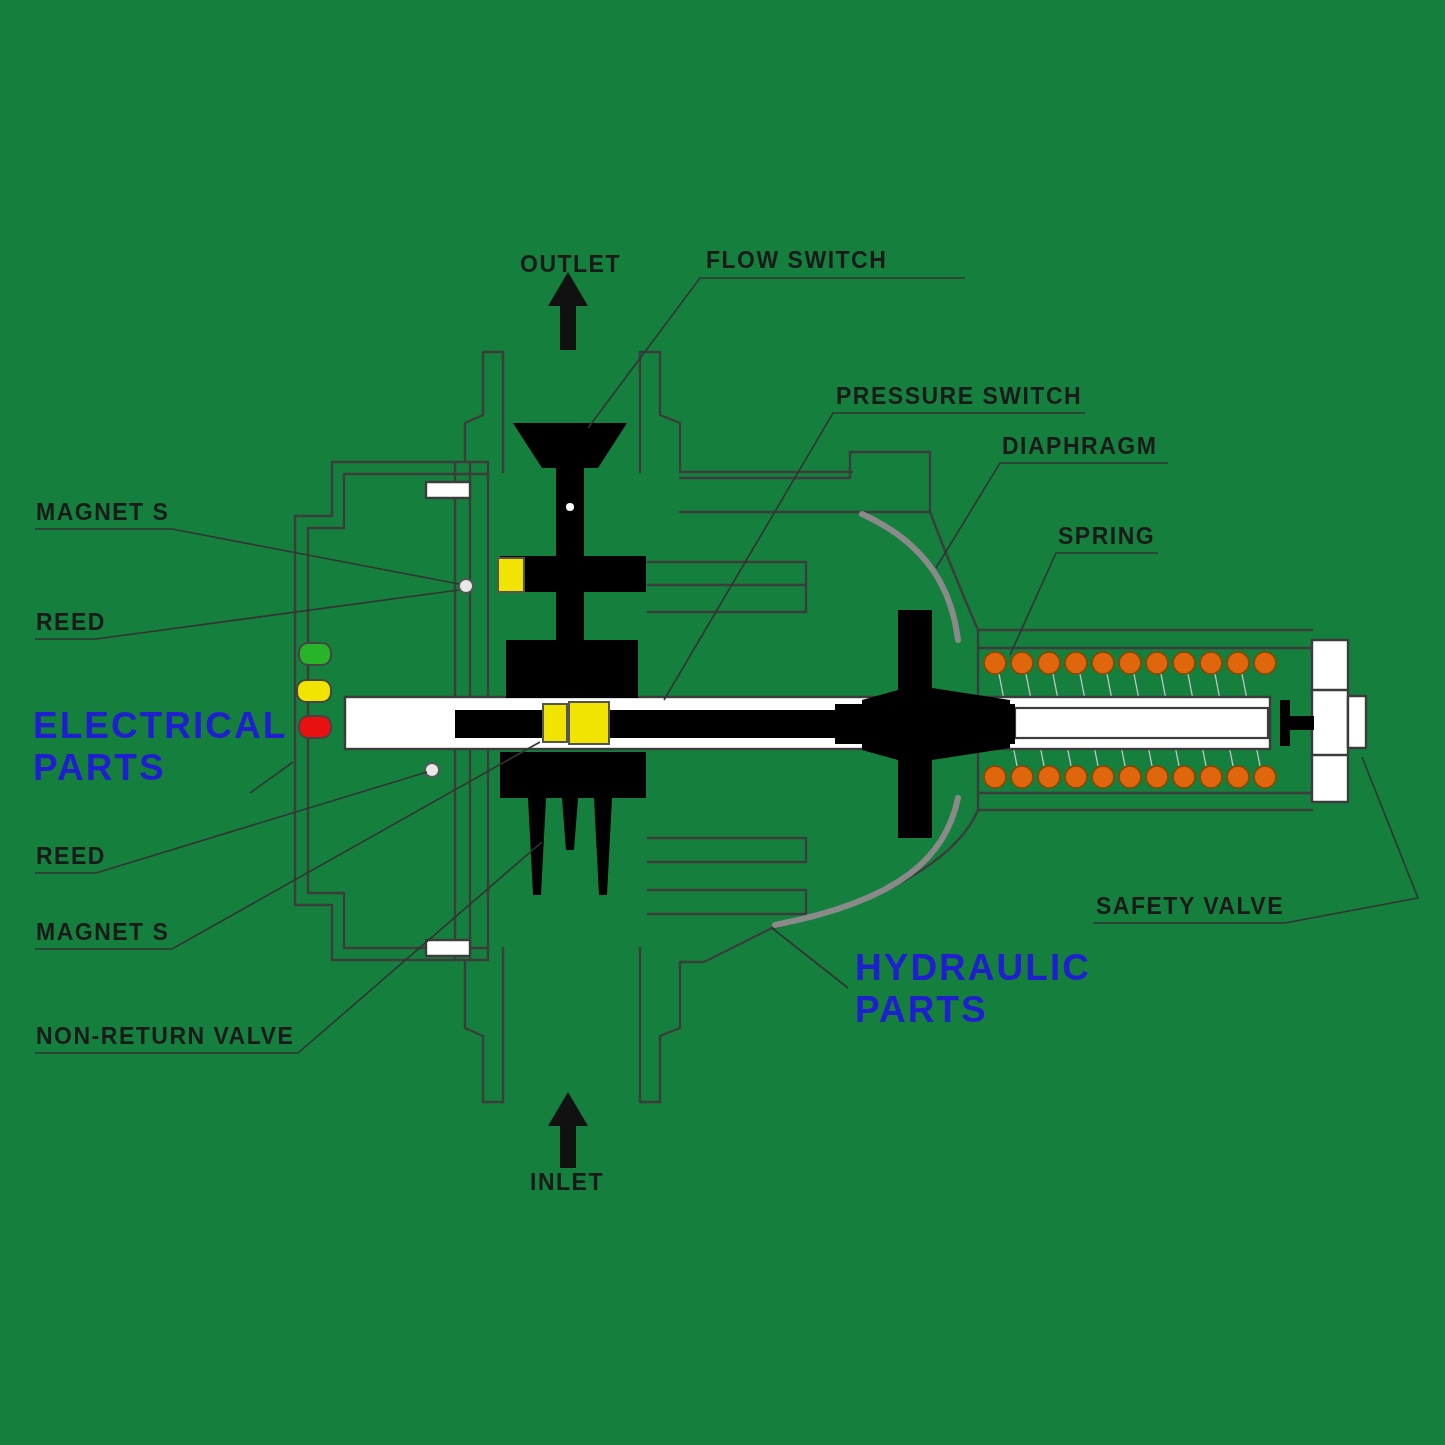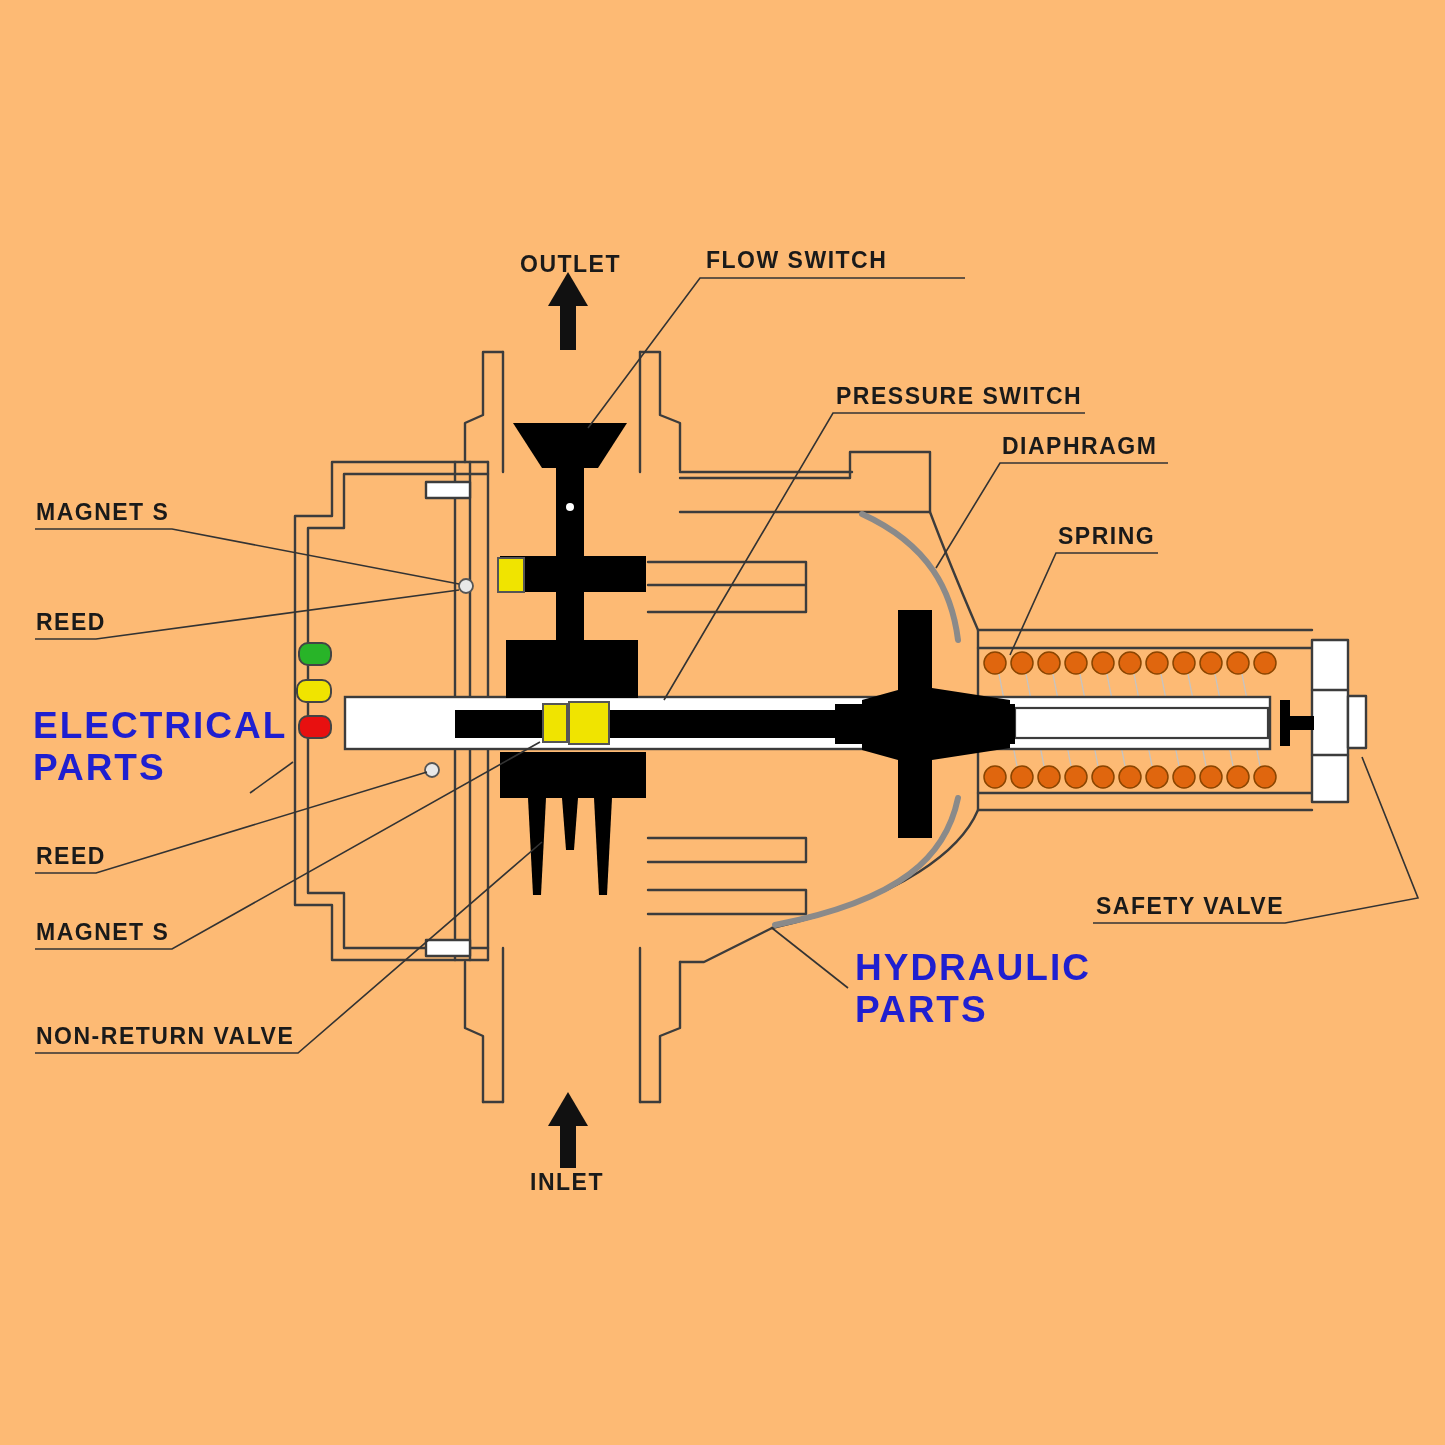--- a/index.html
+++ b/index.html
@@ -1,16 +1,16 @@
 <!DOCTYPE html>
 <html><head>
 <meta charset="utf-8">
 <style>
   html,body{margin:0;padding:0;background:#fff;}
-  .page{width:1445px;height:1445px;position:relative;background:#fdba74;overflow:hidden;}
+  .page{width:1445px;height:1445px;position:relative;background:#15803d;overflow:hidden;}
   svg{display:block;}
   .lbl{font-family:"Liberation Sans",sans-serif;font-weight:700;font-size:23px;letter-spacing:1.5px;fill:#1a1a1a;}
   .heading{font-family:"Liberation Sans",sans-serif;font-weight:800;font-size:37px;letter-spacing:2px;}
 </style>
 </head>
 <body>
 
 <div class="page">
 <svg width="1445" height="1445" viewBox="0 0 1445 1445">
 

